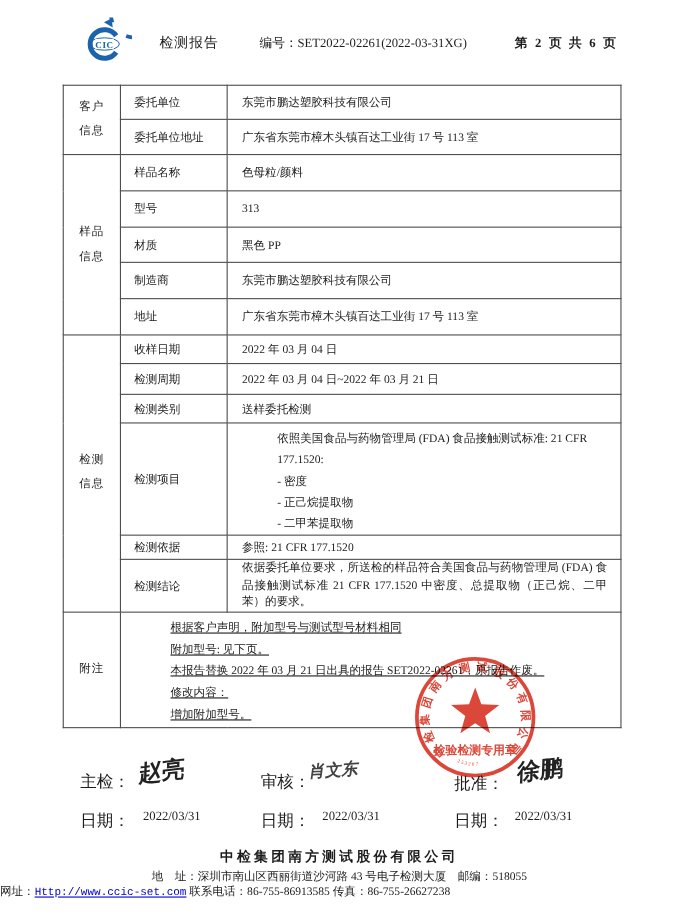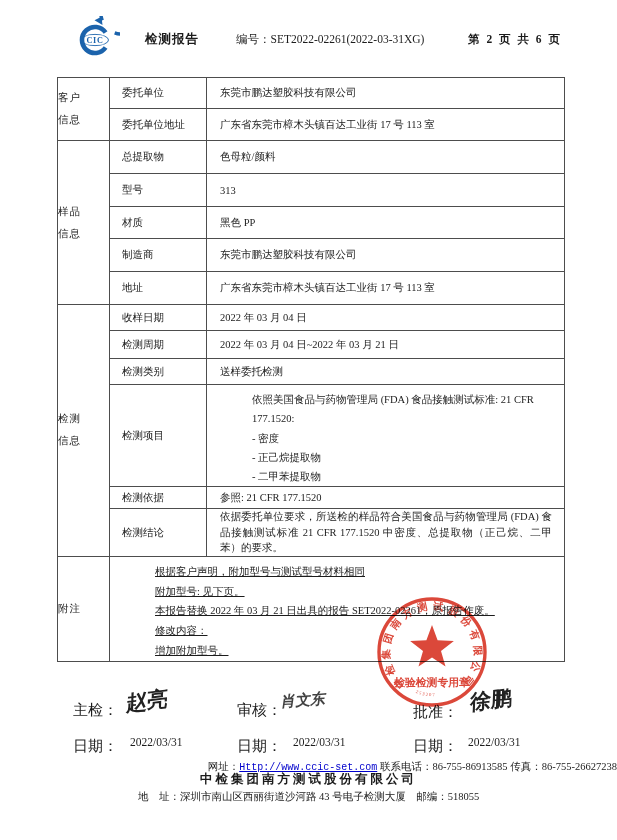--- a/index.html
+++ b/index.html
@@ -4,46 +4,46 @@
 <style>
   * { margin:0; padding:0; box-sizing:border-box; }
   html,body { background:#ffffff; }
   .page {
     position:relative; width:617px; height:840px; background:#fff;
     font-family:"Liberation Serif","DejaVu Serif",serif; color:#1c1c1c;
     overflow:hidden;
   }
   
   .logo { position:absolute; left:70px; top:16px; width:50px; height:48px; }
-  .report-title { position:absolute; left:145px; top:31px; font-size:12.5px; font-weight:bold; letter-spacing:1px; }
+  .report-title { position:absolute; left:145px; top:31px; font-size:12.5px; font-weight:normal; letter-spacing:1px; }
   .report-no { position:absolute; left:236px; top:32px; font-size:11.5px; font-weight:normal; }
   .page-ind { position:absolute; left:468px; top:32px; font-size:11.5px; font-weight:bold; letter-spacing:2px; }
   
   table.info { position:absolute; left:57px; top:77px; width:507px; border-collapse:collapse; table-layout:fixed; }
   table.info td { border:1px solid #4d4d4d; font-size:10.5px; vertical-align:middle; }
-  td.sec { text-align:left; white-space:pre-line; line-height:22px; letter-spacing:1px; }
+  td.sec { text-align:center; white-space:pre-line; line-height:22px; letter-spacing:1px; }
   td.lab { padding-left:12px; }
   td.val { padding-left:13px; padding-right:12px; }
   td.top { vertical-align:top; padding-top:5px;padding-left:45px; }
   .preline { white-space:pre-line; }
   .lh-loose { line-height:19.3px; }
   .note-lh { line-height:19.8px;text-decoration:underline; }
   .lh-tight { line-height:15.4px; text-align:justify; }
   
   .sig-label { position:absolute; font-size:15px; }
   .sig-name { position:absolute; font-family:"DejaVu Sans",sans-serif; font-weight:600; color:#222; }
   .sig-big { font-size:21px; transform:rotate(-7deg) skewX(-9deg); }
   .sig-mid { font-size:15px; transform:rotate(-4deg) skewX(-12deg); opacity:.85; }
   .date-val { position:absolute; font-size:11.5px; }
   
   .stamp { position:absolute; left:374px; top:594px; width:116px; height:116px; mix-blend-mode:multiply; opacity:.93; }
   
   .f-company { position:absolute; left:0; top:771px; width:617px; text-align:center; font-size:12.5px; font-weight:bold; letter-spacing:3px; }
   .f-line2 { position:absolute; left:0; top:790px; width:617px; text-align:center; font-size:10.5px; }
-  .f-line3 { position:absolute; left:0; top:760px; width:617px; text-align:right; font-size:10.5px; }
+  .f-line3 { position:absolute; left:0; top:804px; width:617px; text-align:left; font-size:10.5px; }
   .f-link { color:#0000cc; text-decoration:underline; font-family:"Liberation Mono","DejaVu Sans Mono",monospace; font-size:10px; }
 </style>
 </head>
 <body>
 
 <div class="page">
 
   <svg class="logo" viewBox="0 0 48 48">
     <path d="M 31.2 4.3 A 21 21 0 1 1 43.7 16.8" fill="none" stroke="#1b63ac" stroke-width="3.4"></path>
     <polygon points="30.5,0.8 31.5,9 23.5,4.2" fill="#1b63ac"></polygon>
@@ -69,21 +69,21 @@
       <td class="lab">委托单位</td>
       <td class="val">东莞市鹏达塑胶科技有限公司</td>
     </tr>
     <tr style="height:32px">
       <td class="lab">委托单位地址</td>
       <td class="val">广东省东莞市樟木头镇百达工业街 17 号 113 室</td>
     </tr>
     <tr style="height:33px">
       <td class="sec" rowspan="5">样品
 信息</td>
-      <td class="lab">总提取物</td>
+      <td class="lab">样品名称</td>
       <td class="val">色母粒/颜料</td>
     </tr>
     <tr style="height:33px">
       <td class="lab">型号</td>
       <td class="val">313</td>
     </tr>
     <tr style="height:32px">
       <td class="lab">材质</td>
       <td class="val">黑色 PP</td>
     </tr>

